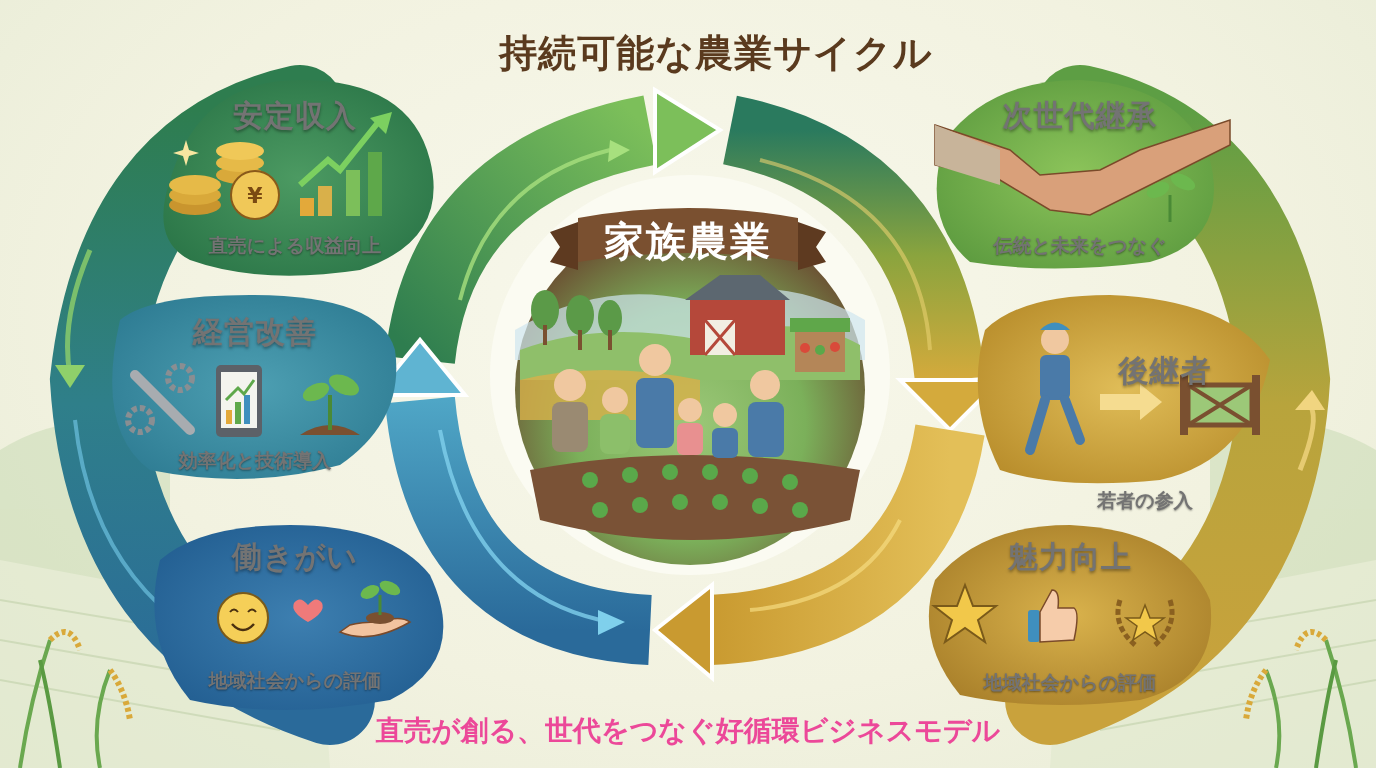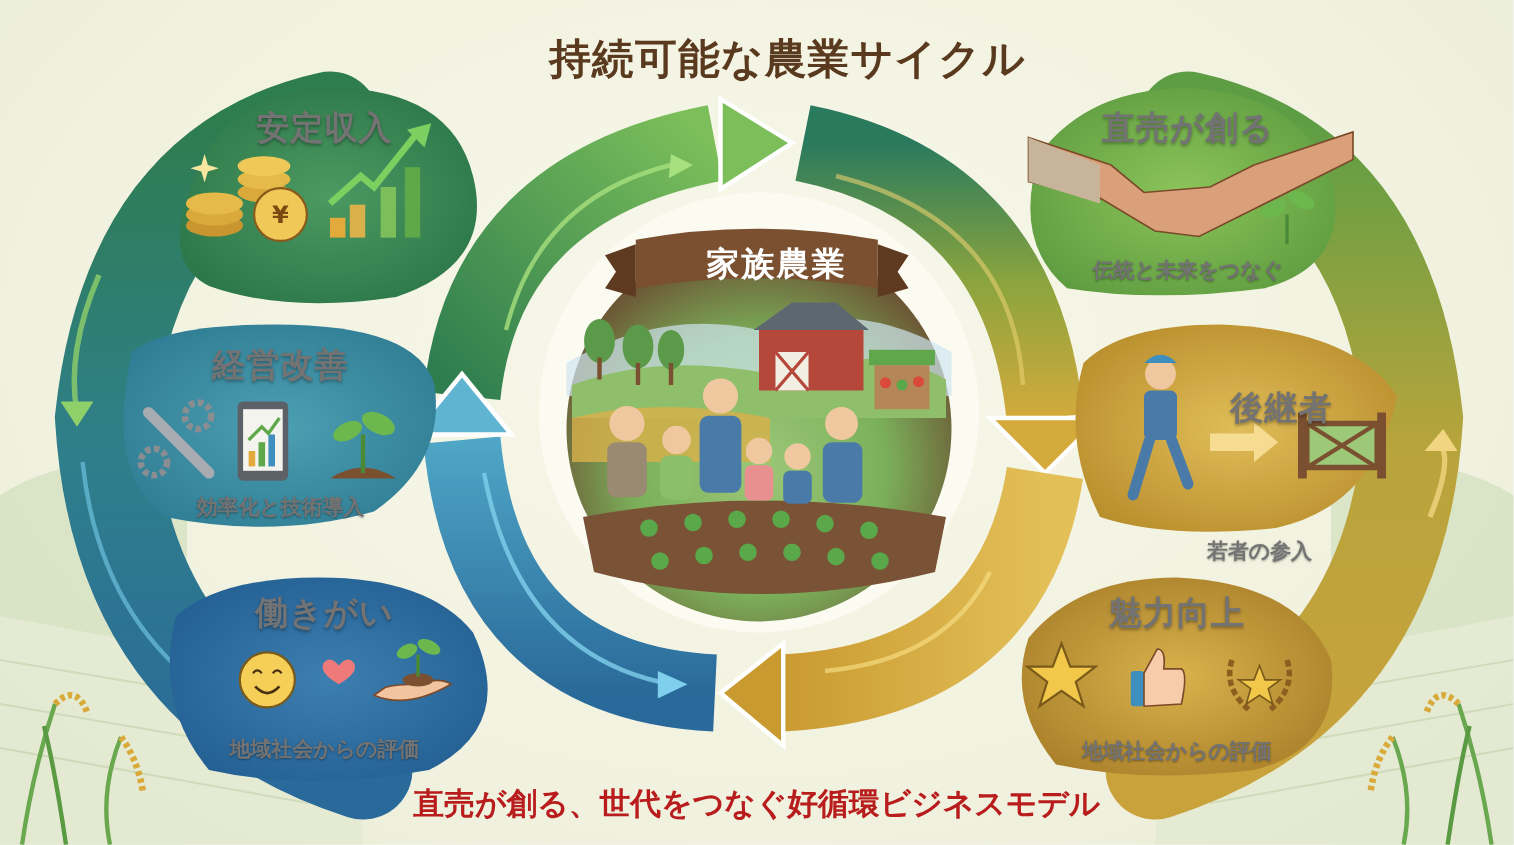--- a/index.html
+++ b/index.html
@@ -8,36 +8,35 @@
     background: radial-gradient(ellipse at 50% 40%, #f8f8ec 0%, #f2f2e0 60%, #e8ecd6 100%);
     font-family: "DejaVu Sans", "Liberation Sans", sans-serif;
   }
   .layer { position:absolute; left:0; top:0; width:1376px; height:768px; }
   .title {
     position:absolute; left:0; width:1376px; top:28px; text-align:center;
     font-size:38px; font-weight:bold; color:#5a3a1e; letter-spacing:1px;margin-left:28px;
   }
   .subtitle {
     position:absolute; left:0; width:1376px; top:712px; text-align:center;
-    font-size:28px; font-weight:bold; color:#b91c1c;
+    font-size:28px; font-weight:bold; color:#ec4899;
   }
   .node { position:absolute; text-align:center; color:#737373; }
   .node .h {
     font-size:30px; font-weight:bold; letter-spacing:1px;
     text-shadow: 0 2px 3px rgba(0,0,0,0.35);
   }
   .node .s {
     font-size:19px; font-weight:bold;
     text-shadow: 0 1px 2px rgba(0,0,0,0.4);
   }
   .center-banner {
     position:absolute; left:578px; top:215px; width:220px; height:52px;
-    text-align:center; line-height:52px; color:#fff; font-size:30px; font-weight:bold;
+    text-align:center; line-height:52px; color:#fff; font-size:40px; font-weight:bold;
     letter-spacing:2px;
-    padding-left:18px;
   }
 </style>
 </head>
 <body>
 
 <svg class="layer" viewBox="0 0 1376 768" xmlns="http://www.w3.org/2000/svg">
   <defs>
     <linearGradient id="gLeftOuter" x1="0" y1="0" x2="0" y2="1">
       <stop offset="0" stop-color="#2e7d4f"></stop>
       <stop offset="0.5" stop-color="#2f7f8a"></stop>
@@ -324,36 +323,37 @@
     <path d="M1120 600 Q1112 625 1135 645 M1170 600 Q1178 625 1155 645" stroke="#8a6020" stroke-width="5" fill="none" stroke-dasharray="6 3"></path>
     <polygon points="1145,605 1150,618 1164,618 1153,626 1157,640 1145,632 1133,640 1137,626 1126,618 1140,618" fill="#f2c84a" stroke="#7a5a1a" stroke-width="1.5"></polygon>
   </g>
 </svg>
 
 <div class="title">持続可能な農業サイクル</div>
 
 <div class="node" style="left:170px; top:96px; width:250px;">
   <div class="h">安定収入</div>
   <div style="height:96px"></div>
+  <div class="s">直売による収益向上</div>
 </div>
 
 <div class="node" style="left:120px; top:312px; width:270px;text-align:center;">
   <div class="h">経営改善</div>
   <div style="height:95px"></div>
   <div class="s">効率化と技術導入</div>
 </div>
 
 <div class="node" style="left:165px; top:537px; width:260px;">
   <div class="h">働きがい</div>
   <div style="height:90px"></div>
   <div class="s">地域社会からの評価</div>
 </div>
 
 <div class="node" style="left:955px; top:96px; width:250px;">
-  <div class="h">直売が創る</div>
+  <div class="h">次世代継承</div>
   <div style="height:96px"></div>
   <div class="s">伝統と未来をつなぐ</div>
 </div>
 
 <div class="node" style="left:1090px; top:312px; width:150px;margin-top:39px;">
   <div class="h">後継者</div>
   <div style="height:96px"></div>
   <div class="s" style="margin-left:-40px">若者の参入</div>
 </div>
 

